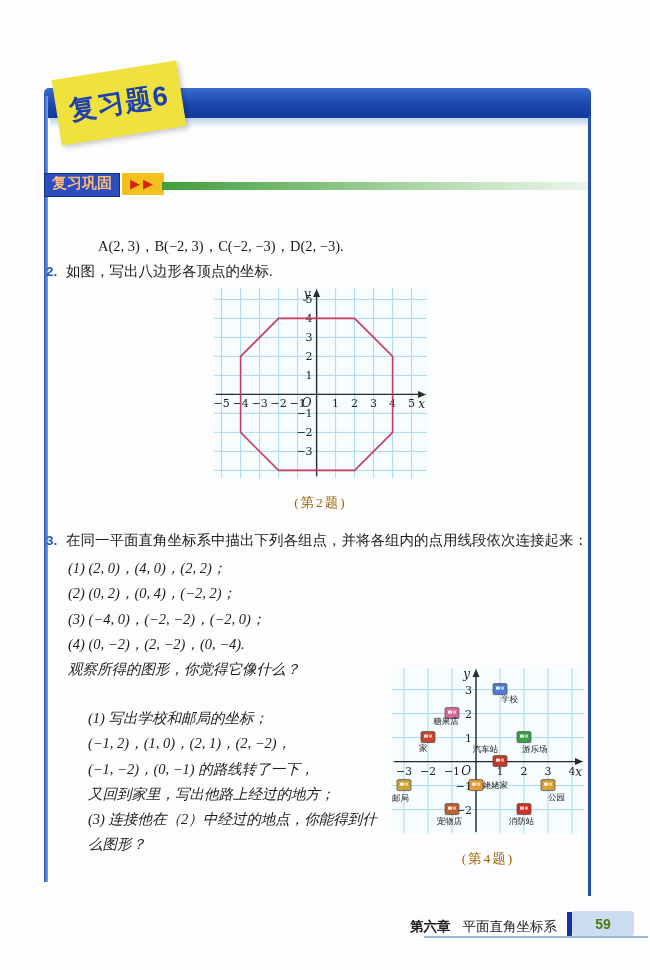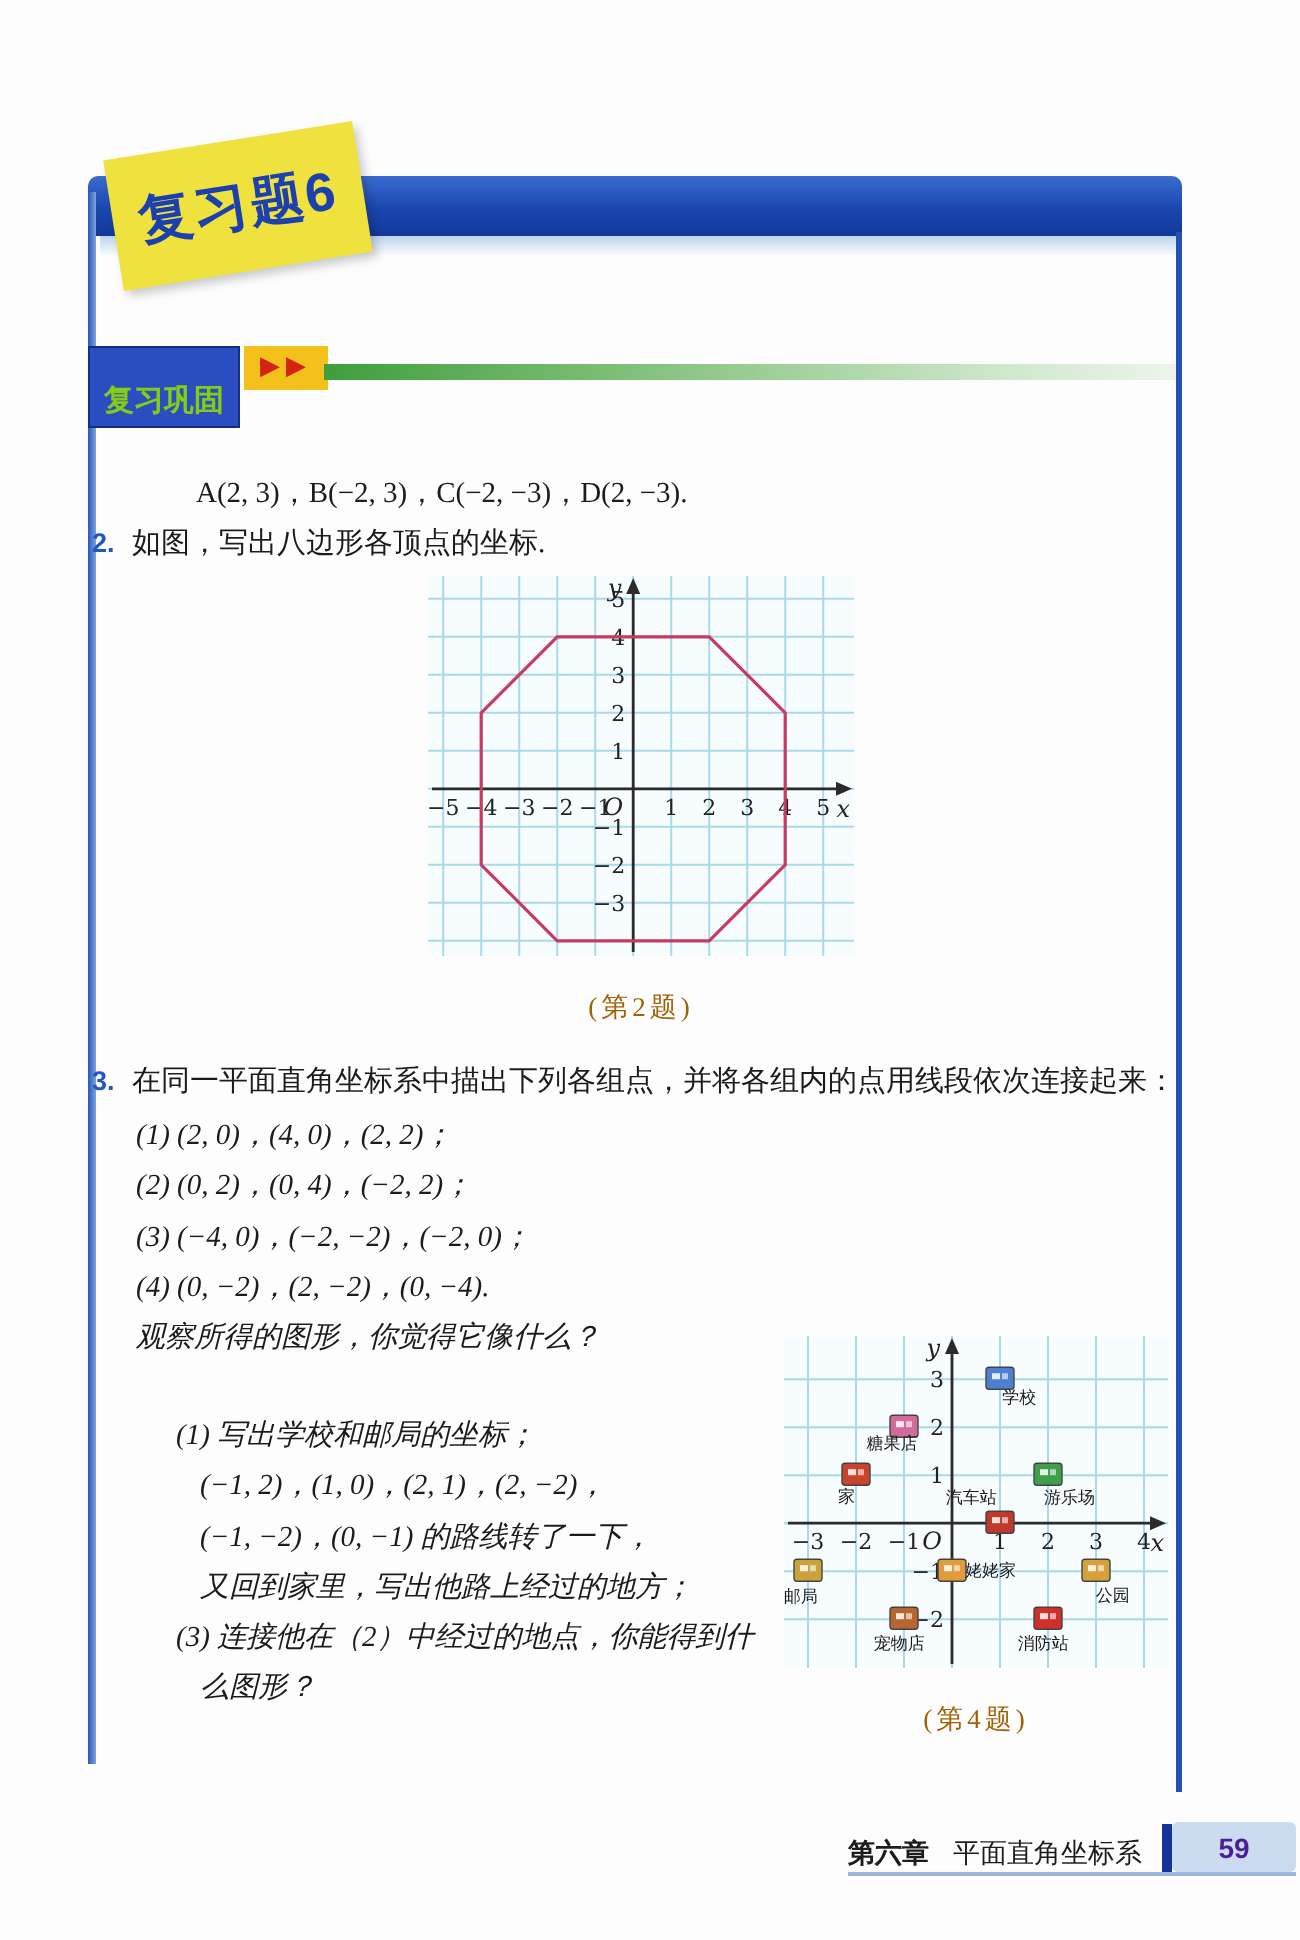--- a/index.html
+++ b/index.html
@@ -14,49 +14,49 @@
   .rule-left{position:absolute;left:44px;top:96px;width:4px;height:786px;
         background:linear-gradient(90deg,#2a57bc,#7fa3dc);}
   .rule-right{position:absolute;left:588px;top:116px;width:3px;height:780px;background:#2450b4;}
   .sticker{position:absolute;left:56px;top:70px;width:126px;height:66px;background:#efe23e;
         transform:rotate(-9deg);box-shadow:2px 3px 5px rgba(0,0,0,.20);
         display:flex;align-items:center;justify-content:center;}
   .sticker span{font-family:"Liberation Sans","DejaVu Sans",sans-serif;font-weight:bold;
         font-size:27px;color:#1c40ae;letter-spacing:1px;}
   
   .badge{position:absolute;left:44px;top:173px;background:#2a4ec2;border:1px solid #132e80;
-        color:#84cc16;font-family:"Liberation Sans","DejaVu Sans",sans-serif;font-weight:bold;
-        font-size:15px;padding:17px 7px 3px;}
+        color:#fdba74;font-family:"Liberation Sans","DejaVu Sans",sans-serif;font-weight:bold;
+        font-size:15px;padding:0 7px 3px;}
   .arrowbox{position:absolute;left:122px;top:173px;background:#f2c11c;padding:3px 8px 4px;
         font-size:13px;color:#d42312;letter-spacing:3px;font-family:"DejaVu Sans",sans-serif;}
   .greenbar{position:absolute;left:162px;top:182px;width:426px;height:8px;
         background:linear-gradient(90deg,#3f9e3c,#7fbf78 35%,#cfe8cc 80%,#ecf5eb);}
   
   .prob{position:absolute;left:46px;white-space:nowrap;font-size:14.5px;}
   .pnum{display:inline-block;width:20px;color:#2456c0;font-weight:bold;
         font-family:"Liberation Sans","DejaVu Sans",sans-serif;font-size:13.5px;}
   .math{}
   .subline{white-space:nowrap;font-size:14.5px;line-height:25.3px;font-style:italic;}
   #p3-items{position:absolute;left:68px;top:556px;}
   #p3-q{position:absolute;left:68px;top:657px;}
   #p4-lines{position:absolute;left:88px;top:706px;}
-  #p4-lines .ind1{margin-left:12px;}
+  #p4-lines .ind1{}
   figure{margin:0;}
   .figwrap1{position:absolute;left:214px;top:288px;width:213px;text-align:center;}
   .figwrap2{position:absolute;left:392px;top:668px;width:192px;text-align:center;}
   figcaption{font-size:13.5px;margin-top:12px;letter-spacing:2px;color:#a16207;}
   
   .footer{position:absolute;left:0;top:908px;width:650px;height:28px;
         display:flex;align-items:flex-end;justify-content:flex-end;}
   .f-chapter{font-weight:bold;font-size:13.5px;margin-right:12px;}
   .f-title{font-size:13.5px;}
   .f-vbar{width:5px;height:24px;background:#16339a;margin:0 0 0 10px;}
-  .f-box{width:62px;height:25px;background:#ccdcf0;border-radius:3px;margin-right:2px;
+  .f-box{width:62px;height:25px;background:#ccdcf0;border-radius:3px;margin-right:16px;
         display:flex;align-items:center;justify-content:center;
-        font-family:"Liberation Sans","DejaVu Sans",sans-serif;font-weight:bold;font-size:14px;color:#4c1d95;}
+        font-family:"Liberation Sans","DejaVu Sans",sans-serif;font-weight:bold;font-size:14px;color:#4d7c0f;}
   .f-line{position:absolute;left:424px;top:936px;width:224px;height:2px;background:#9cb6dc;}
 </style>
 </head>
 <body>
 
 <div class="page">
 
   <div class="band"></div>
   <div class="band-fade"></div>
   <div class="rule-left"></div>

